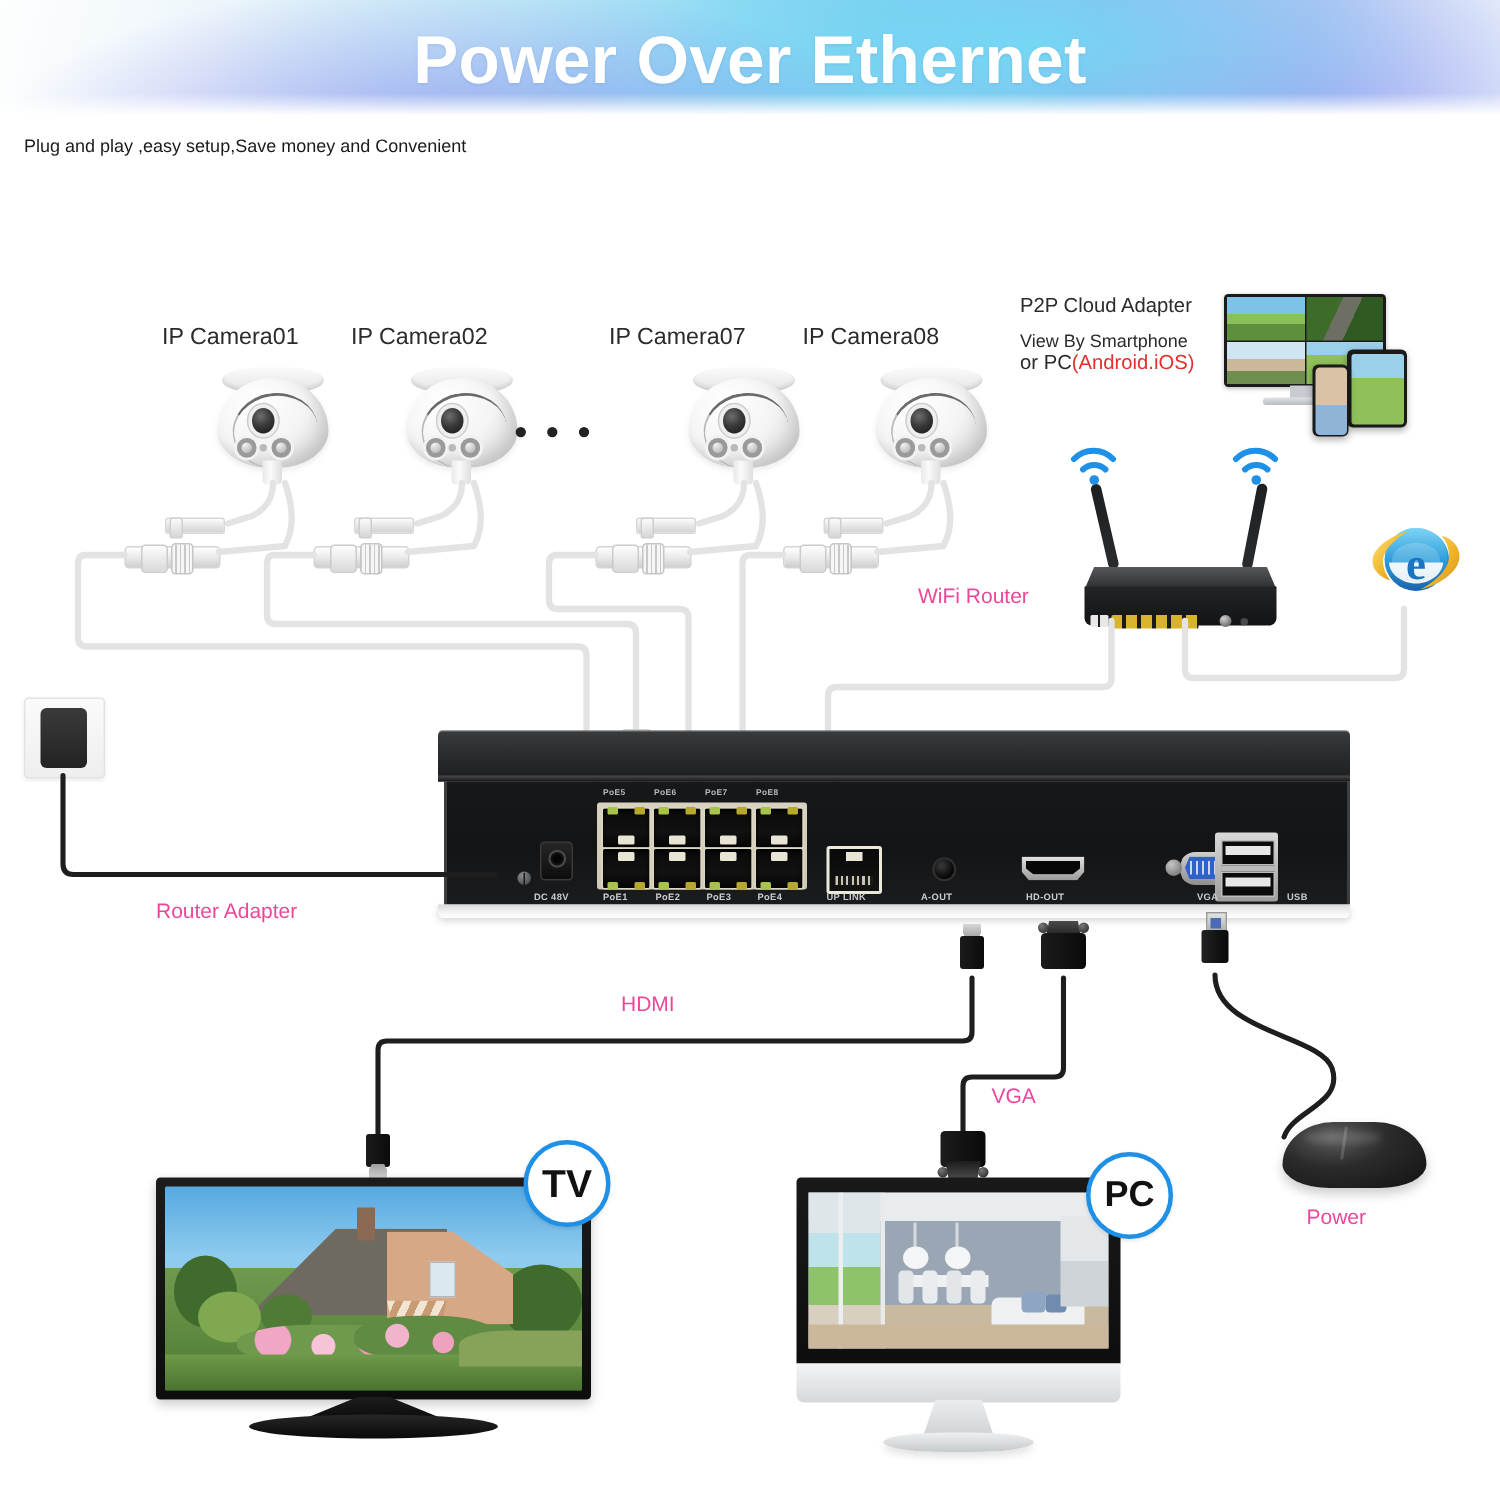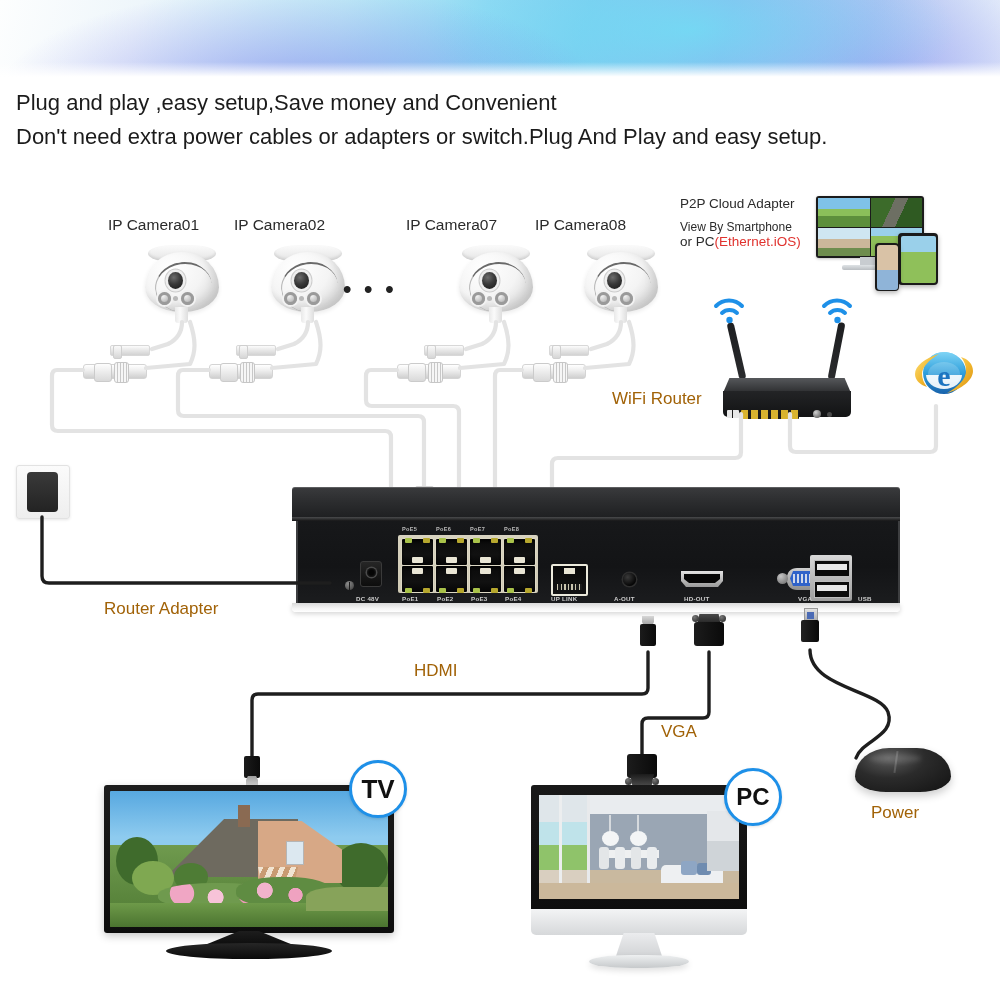--- a/index.html
+++ b/index.html
@@ -25,30 +25,30 @@
     content:"";position:absolute;left:0;bottom:0;width:1000px;height:16px;
     background:linear-gradient(to bottom, rgba(255,255,255,0) 0%, #ffffff 92%);
   }
   .header-title{
     position:absolute;left:0;top:14px;width:1000px;text-align:center;
     font-size:45px;font-weight:bold;color:#ffffff;letter-spacing:.2px;
     font-family:"Liberation Sans", sans-serif;
     text-shadow:0 1px 2px rgba(90,130,190,.25);
   }
   .subline{
-    position:absolute;left:16px;color:#1b1b1b;font-size:22px;
+    position:absolute;left:16px;color:#1b1b1b;font-size:12px;
     font-family:"Liberation Sans", sans-serif;white-space:nowrap;
   }
   .subline.l1{top:90px;}
   .subline.l2{top:124px;}
 
   
   .lbl{position:absolute;color:#2b2b2b;font-size:15.5px;white-space:nowrap;
        font-family:"Liberation Sans", sans-serif;}
-  .lbl.big{font-size:17px;color:#a16207;}
+  .lbl.big{font-size:14px;color:#ec4899;}
 
   
   .cam{position:absolute;width:86px;height:78px;}
   .cam .base{
     position:absolute;left:9px;top:0;width:68px;height:17px;border-radius:50%/70%;
     background:linear-gradient(to bottom,#fbfbfb,#e3e3e3);
     box-shadow:inset 0 -2px 3px rgba(0,0,0,.10);
   }
   .cam .body{
     position:absolute;left:6px;top:7px;width:74px;height:60px;
@@ -491,22 +491,22 @@
   }
   .badge.tv{left:349px;top:760px;width:52px;height:52px;font-size:26px;}
   .badge.pc{left:724px;top:768px;width:52px;height:52px;font-size:24px;}
 </style>
 </head>
 <body>
 
 <div id="stage">
 
   <div class="header-band"></div>
+  <div class="header-title">Power Over Ethernet</div>
   <div class="subline l1">Plug and play ,easy setup,Save money and Convenient</div>
-  <div class="subline l2">Don't need extra power cables or adapters or switch.Plug And Play and easy setup.</div>
 
   <div class="cam-label" style="left:108px;top:216px;">IP Camera01</div>
   <div class="cam-label" style="left:234px;top:216px;">IP Camera02</div>
   <div class="cam-label" style="left:406px;top:216px;">IP Camera07</div>
   <div class="cam-label" style="left:535px;top:216px;">IP Camera08</div>
 
   <div class="cam" style="left:139px;top:245px;">
     <div class="base"></div>
     <div class="body">
       <div class="rim"></div>
@@ -548,21 +548,21 @@
       <div class="ir a"></div>
       <div class="ir b"></div>
       <div class="dot"></div>
     </div>
     <div class="neck"></div>
   </div>
 
   <div class="lbl" style="left:680px;top:196px;font-size:13.5px;">P2P Cloud Adapter</div>
   <div class="lbl" style="left:680px;top:220px;font-size:12px;">View By Smartphone</div>
   <div class="lbl" style="left:680px;top:234px;font-size:13.5px;">
-    <span>or PC</span><span style="color:#e0322e;">(Ethernet.iOS)</span>
+    <span>or PC</span><span style="color:#e0322e;">(Android.iOS)</span>
   </div>
 
   <div class="p2p-monitor">
     <div class="scr"></div>
     <div class="grid">
       <div class="tile t-field"></div>
       <div class="tile t-road"></div>
       <div class="tile t-house"></div>
       <div class="tile t-sheep"></div>
     </div>

